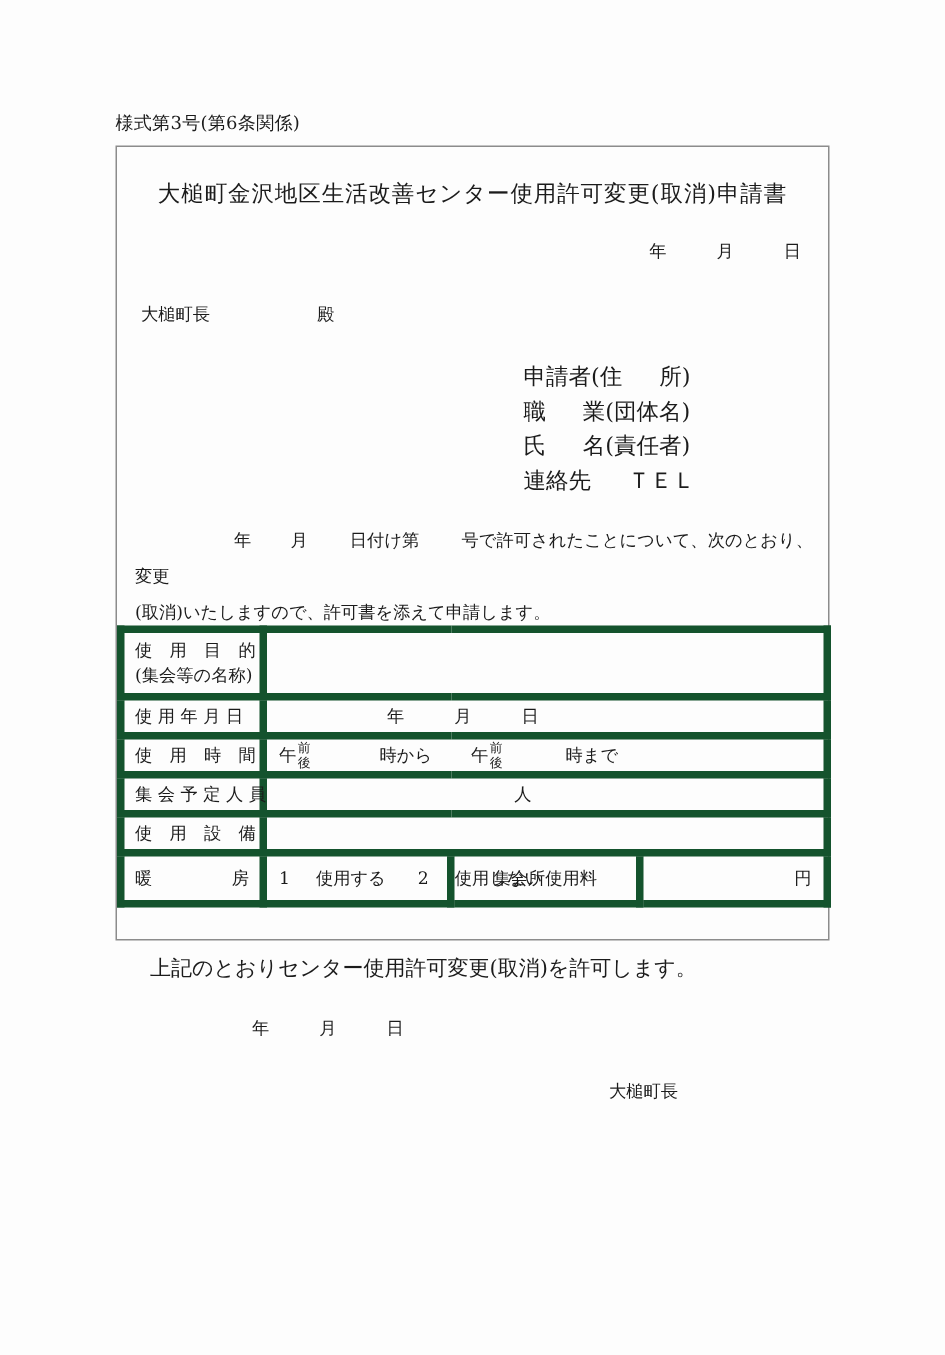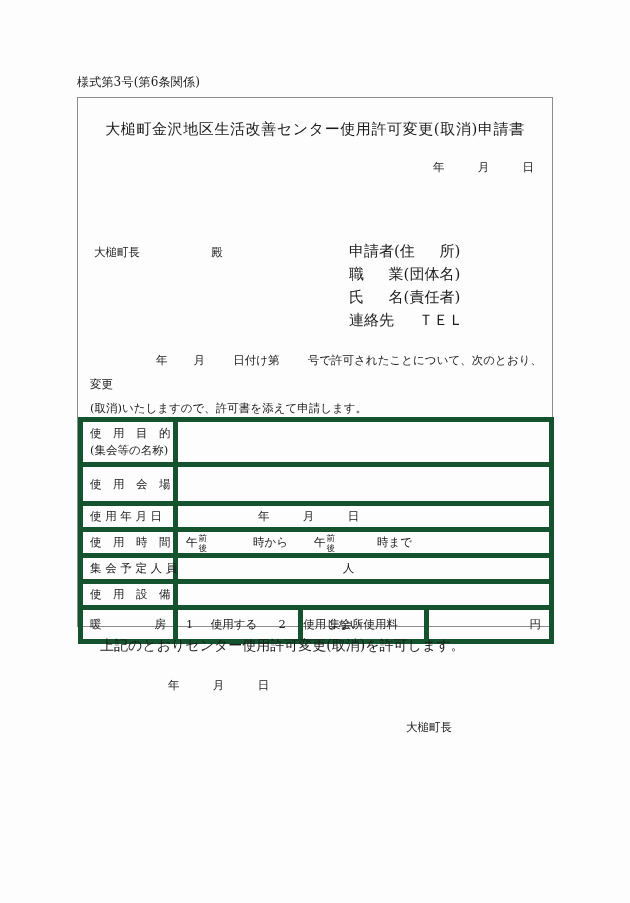--- a/index.html
+++ b/index.html
@@ -76,21 +76,20 @@
   }
   .date-line-top .seg { display: inline-block; }
   .gap-sm { display: inline-block; width: 26px; }
 
   .addressee {
     position: absolute;
     left: 16px;
     top: 104px;
     font-size: 11.5px;
     white-space: nowrap;
-    margin-top: 43px;
   }
   .addressee .spacer { display: inline-block; width: 64px; }
 
   .applicant-block {
     position: absolute;
     left: 271px;
     top: 142px;
     font-size: 15px;
   }
   .applicant-block .row {
@@ -293,26 +292,20 @@
         <tr class="r-purpose">
           <td class="lbl">
             <div class="lbl-2line">
               <div class="lbl-text">使　用　目　的</div>
               <div class="lbl-text sub">(集会等の名称)</div>
             </div>
           </td>
           <td class="val" colspan="3"></td>
         </tr>
 
-        <tr class="r-venue">
-          <td class="lbl">
-            <div class="lbl-text">使　用　会　場</div>
-          </td>
-          <td class="val" colspan="3"></td>
-        </tr>
 
         <tr class="r-date">
           <td class="lbl">
             <div class="lbl-text">使 用 年 月 日</div>
           </td>
           <td class="val" colspan="3">
             <div class="date-cells">
               <span>年</span>
               <span class="gap"></span>
               <span>月</span>

